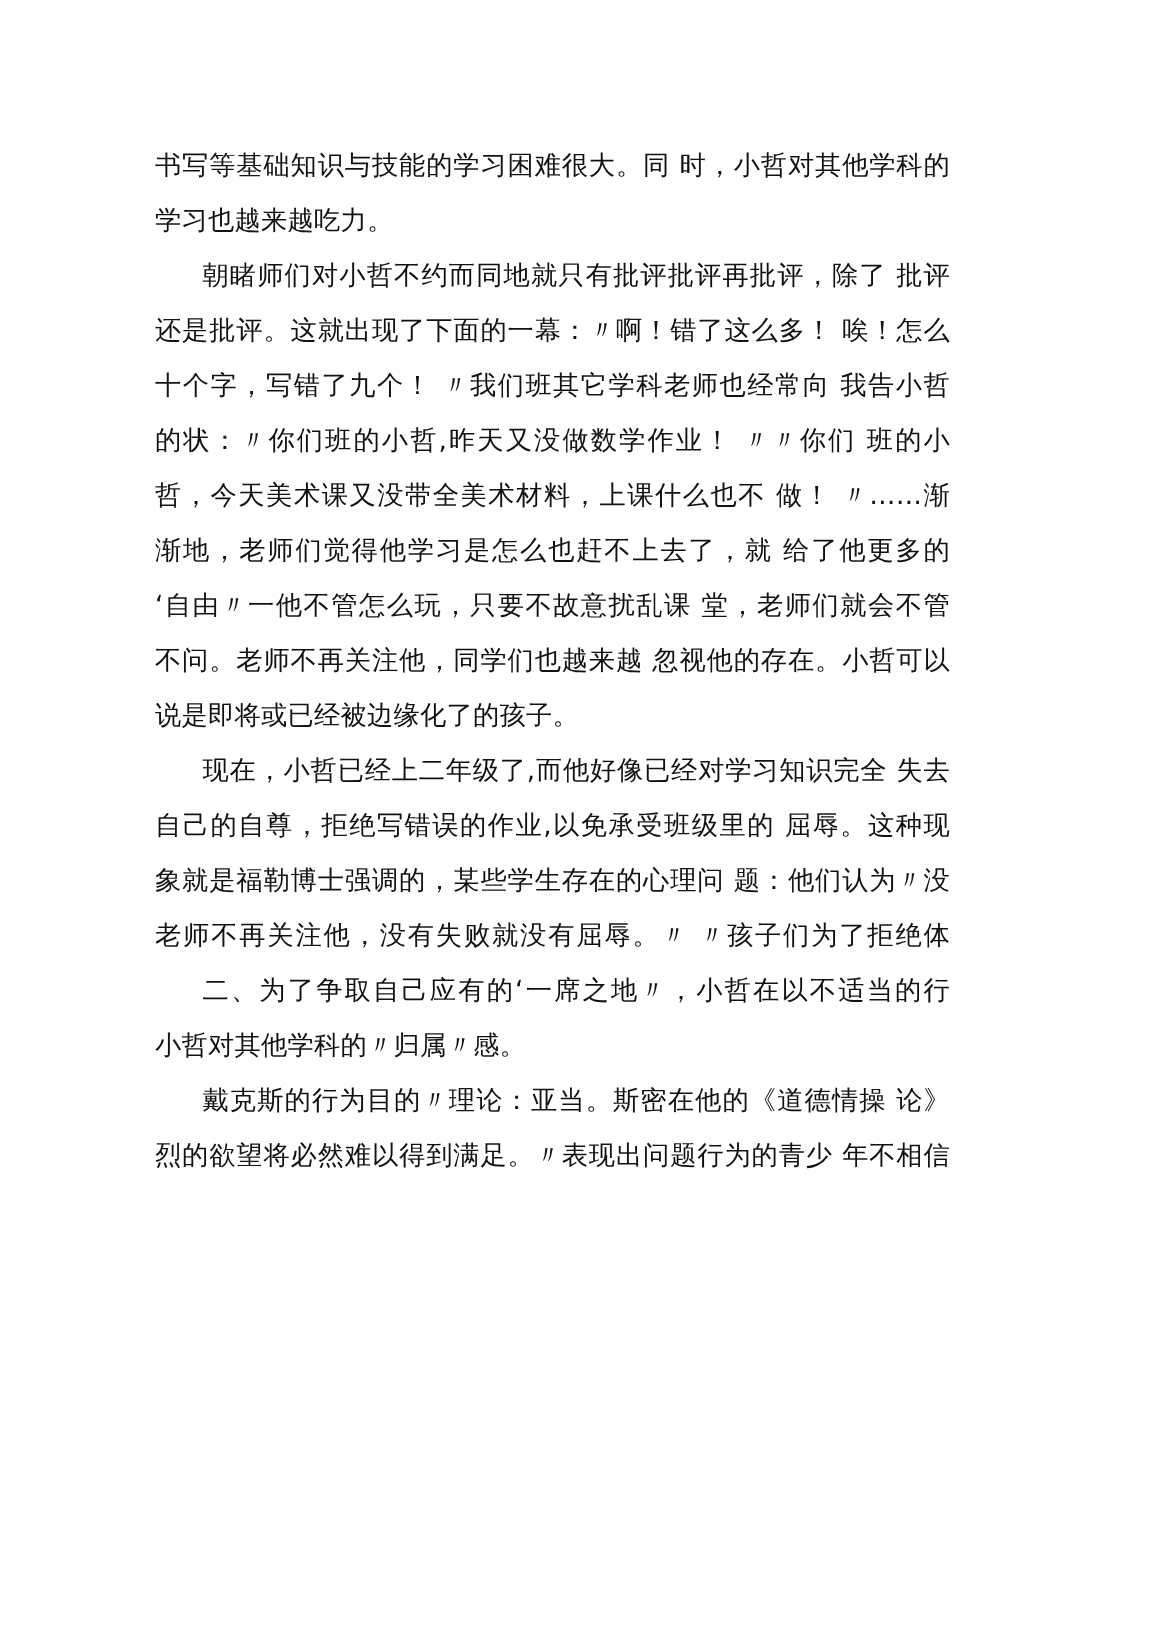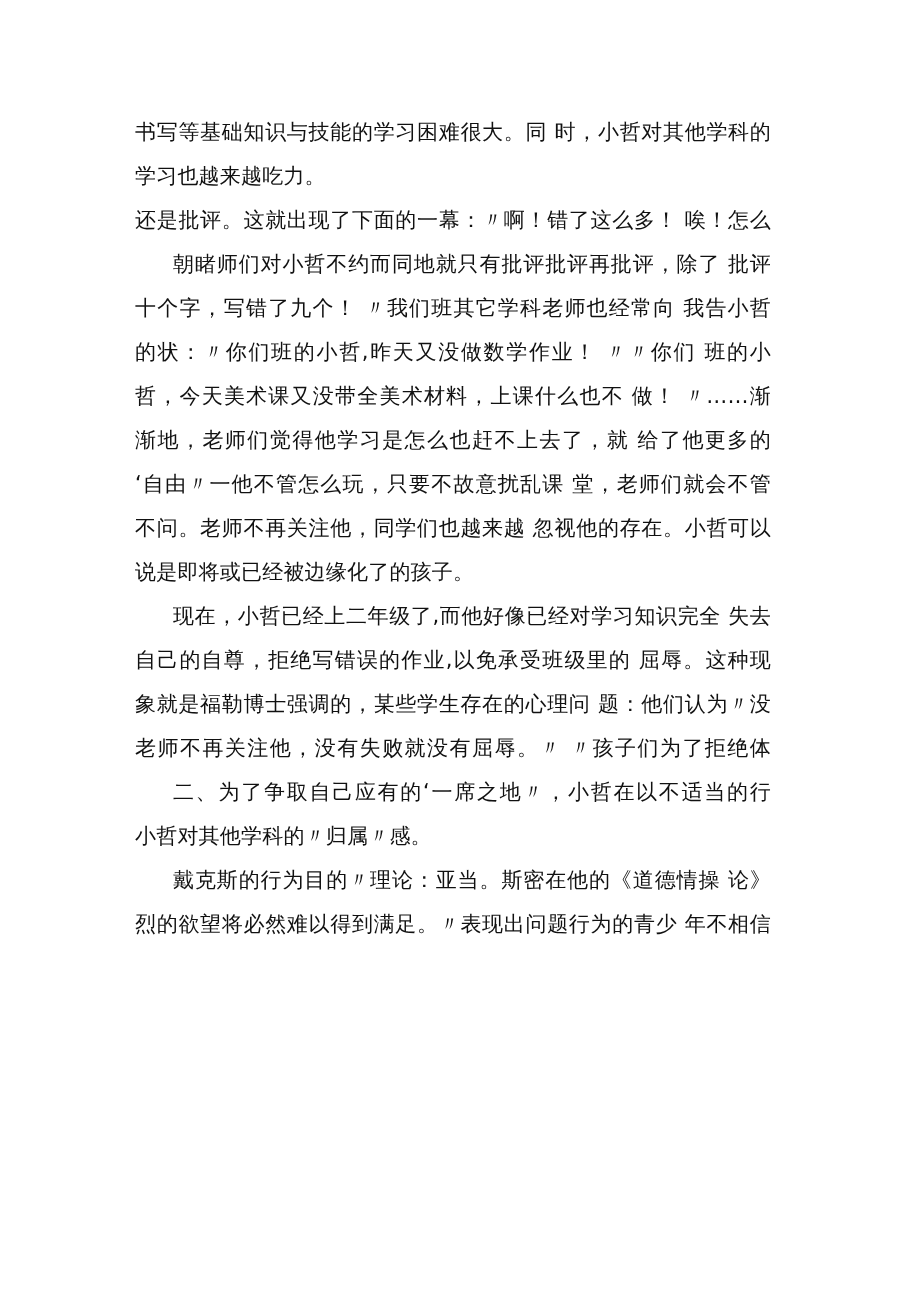--- a/index.html
+++ b/index.html
@@ -10,21 +10,21 @@
     body {
       width: 920px;
       height: 1301px;
       position: relative;
       overflow: hidden;
       font-family: "DejaVu Sans", "Liberation Sans", sans-serif;
       color: #111111;
     }
     .page {
       position: absolute;
-      left: 135px;
+      left: 124px;
       top: 114px;
       width: 640px;
     }
     .line {
       position: relative;
       height: 44px;
       line-height: 36px;
       font-size: 21px;
       white-space: nowrap;
       letter-spacing: 0.2px;
@@ -39,22 +39,22 @@
   </style>
 </head>
 <body>
 
 <div class="page" id="page">
     <div>
       <div class="line justify">书写等基础知识与技能的学习困难很大。同 时，小哲对其他学科的</div>
       <div class="line">学习也越来越吃力。</div>
     </div>
     <div>
+      <div class="line indent justify">朝睹师们对小哲不约而同地就只有批评批评再批评，除了 批评</div>
       <div class="line justify">还是批评。这就出现了下面的一幕：〃啊！错了这么多！ 唉！怎么</div>
-      <div class="line indent justify">朝睹师们对小哲不约而同地就只有批评批评再批评，除了 批评</div>
       <div class="line justify">十个字，写错了九个！ 〃我们班其它学科老师也经常向 我告小哲</div>
       <div class="line justify">的状：〃你们班的小哲,昨天又没做数学作业！ 〃〃你们 班的小</div>
       <div class="line justify">哲，今天美术课又没带全美术材料，上课什么也不 做！ 〃……渐</div>
       <div class="line justify">渐地，老师们觉得他学习是怎么也赶不上去了，就 给了他更多的</div>
       <div class="line justify">‘自由〃一他不管怎么玩，只要不故意扰乱课 堂，老师们就会不管</div>
       <div class="line justify">不问。老师不再关注他，同学们也越来越 忽视他的存在。小哲可以</div>
       <div class="line">说是即将或已经被边缘化了的孩子。</div>
     </div>
     <div>
       <div class="line indent justify">现在，小哲已经上二年级了,而他好像已经对学习知识完全 失去</div>

